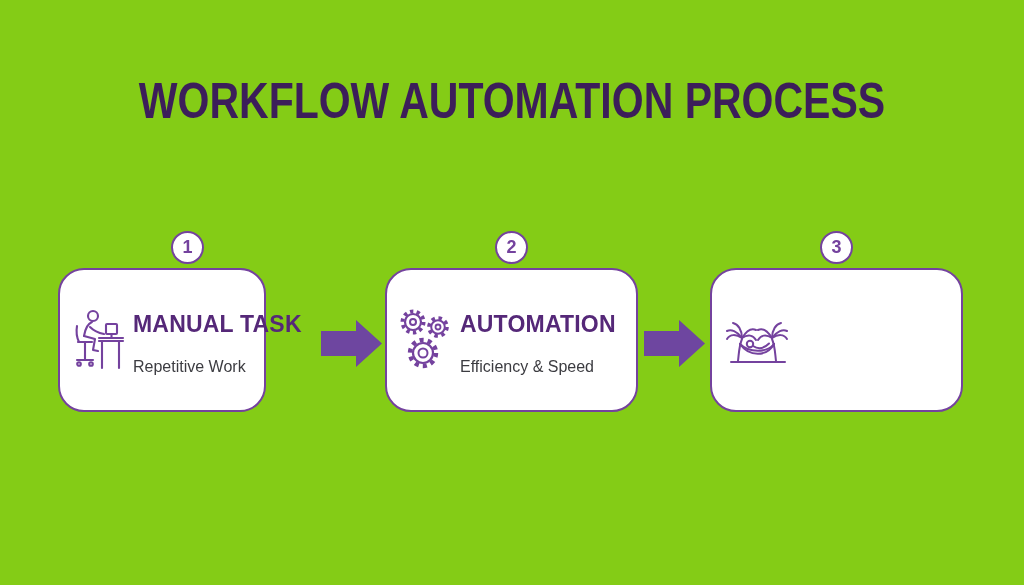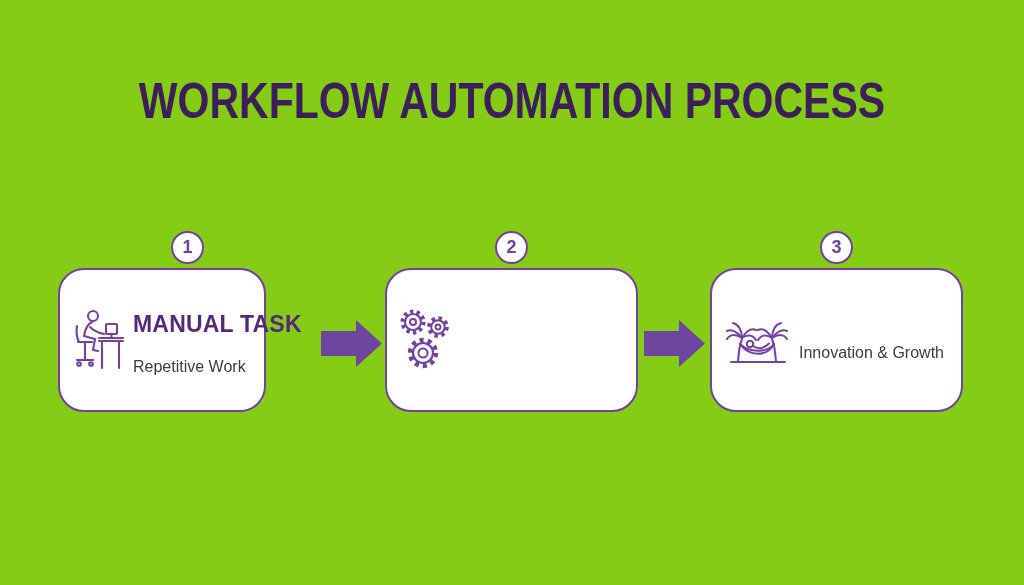--- a/index.html
+++ b/index.html
@@ -88,20 +88,24 @@
 
         <circle cx="38" cy="18" r="9" stroke-width="3.6" stroke-dasharray="3.5 3.6"></circle>
         <circle cx="38" cy="18" r="6.8" stroke-width="2"></circle>
         <circle cx="38" cy="18" r="2.5" stroke-width="1.8"></circle>
 
         <circle cx="23" cy="44" r="13" stroke-width="4.4" stroke-dasharray="4.1 4.1"></circle>
         <circle cx="23" cy="44" r="10" stroke-width="2.2"></circle>
         <circle cx="23" cy="44" r="4.5" stroke-width="2"></circle>
       </svg>
     </span>
+    <div class="txt">
+      <div class="step-h">AUTOMATION</div>
+      <div class="step-sub">Efficiency &amp; Speed</div>
+    </div>
   </div>
 
   <svg class="arrow a2" width="61" height="47" viewBox="0 0 61 47">
     <path d="M0 11 H35 V0 L61 23.5 L35 47 V36 H0 Z" fill="#6e46a0"></path>
   </svg>
 
   <div class="box s3">
     <span class="icon">
       <svg width="66" height="54" viewBox="0 0 66 54" fill="none" stroke="#74429e" stroke-width="2" stroke-linecap="round" stroke-linejoin="round">
 
@@ -123,17 +127,16 @@
         <path d="M47 25 C41 21 36 22 33 27"></path>
 
         <path d="M15 31 C24 44 42 44 49 31"></path>
         <path d="M15 31 C24 40 42 40 49 31"></path>
 
         <circle cx="25" cy="31" r="3.2"></circle>
         <path d="M28 33 C33 36.5 39 35.5 44 30.5"></path>
       </svg>
     </span>
     <div class="txt">
-      <div class="step-sub">Innovation &amp; Growth</div>
     </div>
   </div>
 
 </div>
 
 </body></html>

